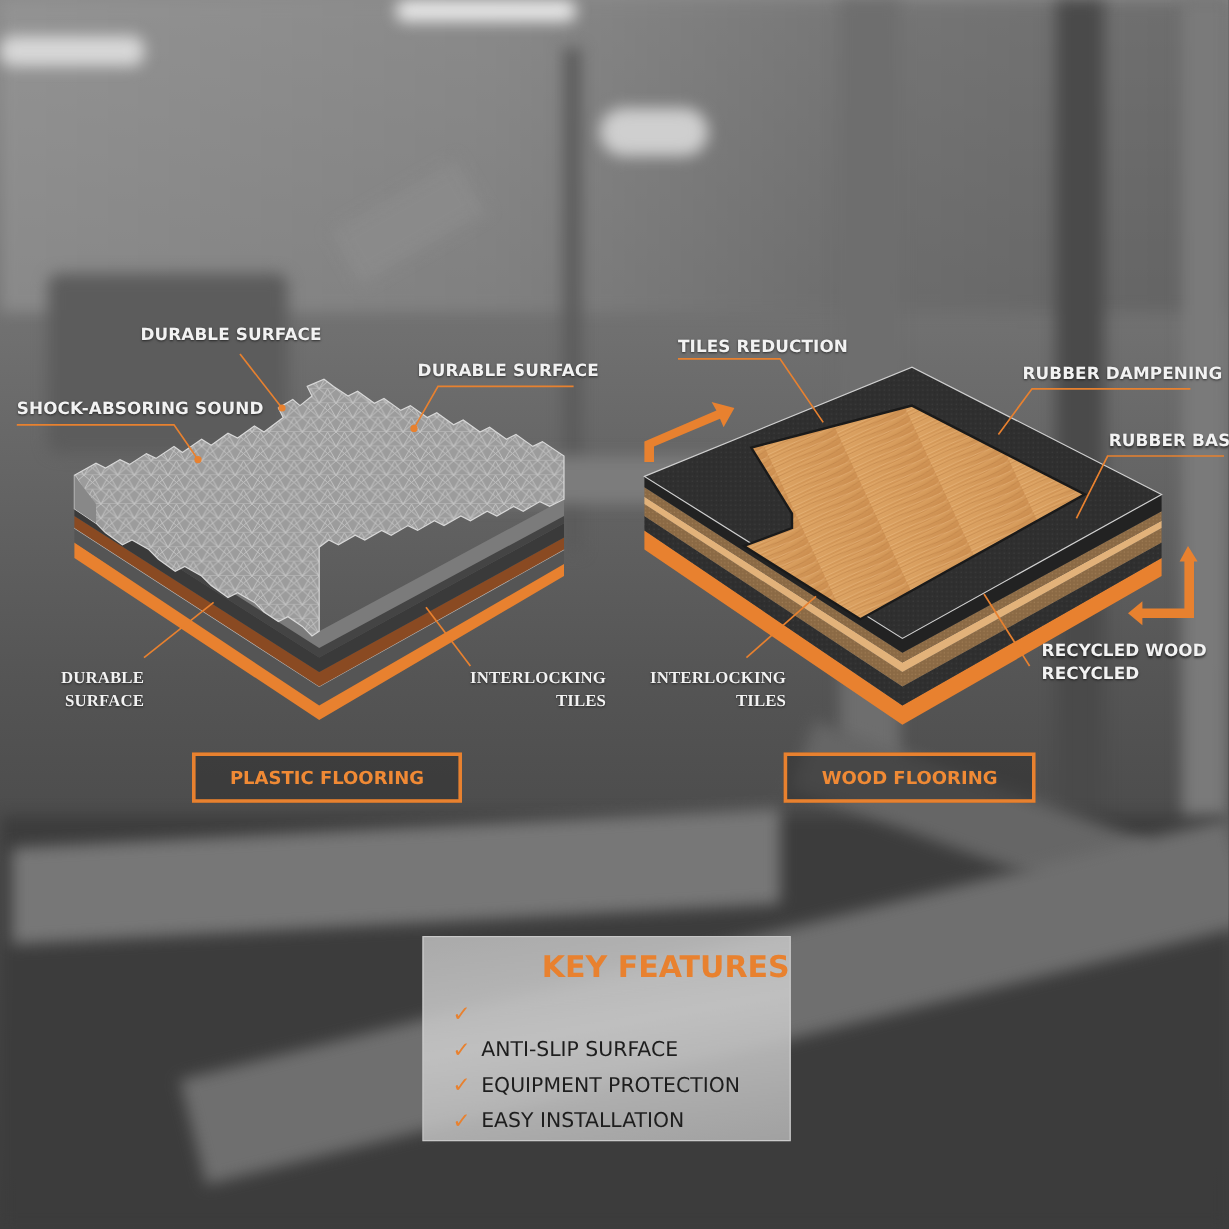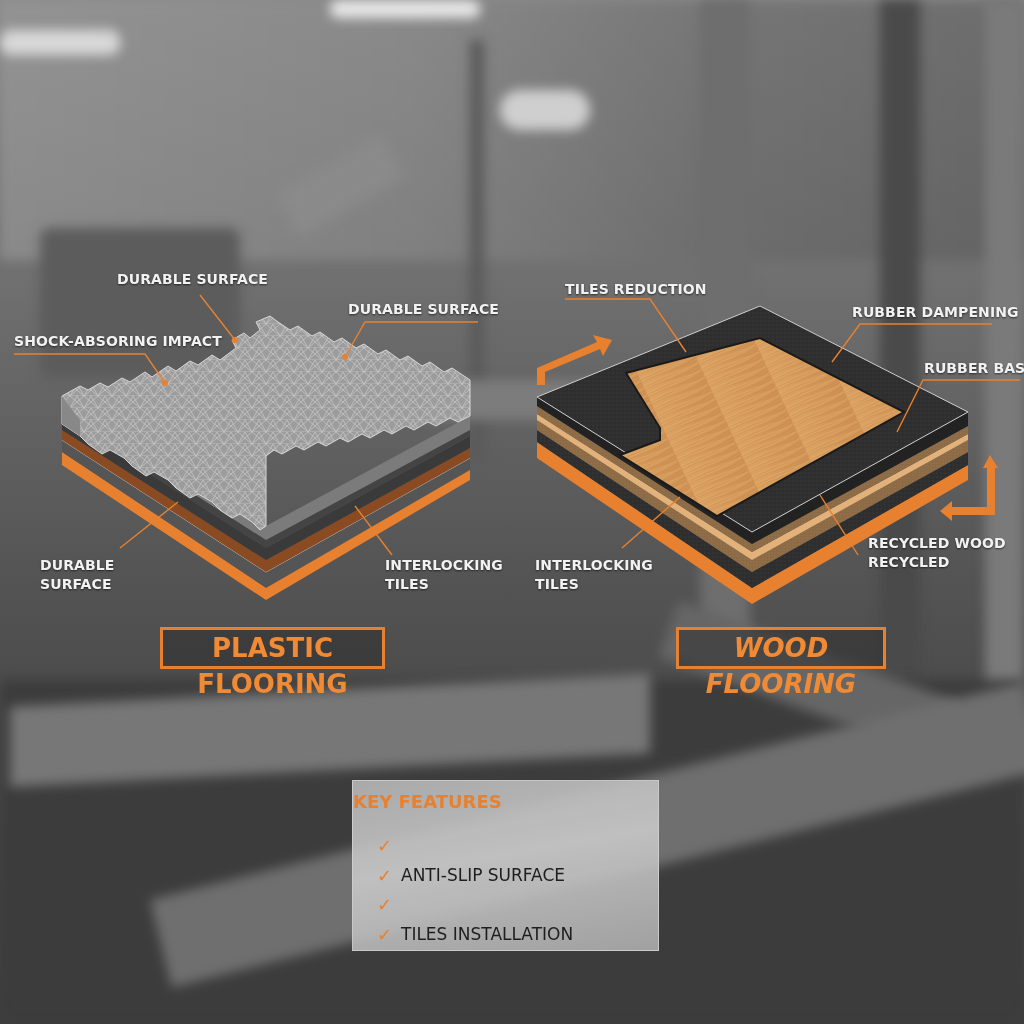--- a/index.html
+++ b/index.html
@@ -22,34 +22,34 @@
   .arm    { left: 280px; top: 160px; width: 120px; height: 50px; background: #8a8a8a; transform: rotate(-30deg); }
   .beam   { left: 190px; top: 380px; width: 440px; height: 40px; background: #7c7c7c; }
   .floor  { left: 0; top: 680px; width: 1024px; height: 344px; background: #3c3c3c; }
   .rail1  { left: 10px; top: 690px; width: 640px; height: 80px; background: #777; transform: skewY(-3deg); }
   .rail2  { left: 150px; top: 900px; width: 900px; height: 90px; background: #6f6f6f; transform: rotate(-14deg); transform-origin: left top; }
   .rail3  { left: 660px; top: 650px; width: 300px; height: 60px; background: #666; transform: rotate(20deg); }
 
   
   .label { position: absolute; color: #f2f2f2; font-size: 14px; font-weight: bold; letter-spacing: 0.1px;
            text-shadow: 0 1px 2px rgba(0,0,0,.6); white-space: nowrap; line-height: 19px; }
-  .label.center { text-align: left; }
+  .label.center { text-align: right; font-family: Liberation Serif, serif; }
 
   
   .title-box { position: absolute; border: 3px solid #e8812f; background: rgba(45,45,45,.55);
-               color: #f08a35; font-weight: bold; font-size: 26px; text-align: center; line-height: 36px; }
+               color: #f08a35; font-weight: bold; font-size: 15px; text-align: center; line-height: 36px; }
   #plastic-title { left: 160px; top: 627px; width: 225px; height: 42px; }
-  #wood-title    { left: 676px; top: 627px; width: 210px; height: 42px; font-style: italic; }
+  #wood-title    { left: 653px; top: 627px; width: 210px; height: 42px; }
 
   
   .features { position: absolute; left: 352px; top: 780px; width: 307px; height: 171px;
               background: linear-gradient(170deg, rgba(185,185,185,.88) 0%, rgba(200,200,200,.9) 45%, rgba(175,175,175,.88) 100%);
               border: 1px solid rgba(220,220,220,.6); }
-  .features h2 { position: absolute; top: 10px; left: 0; width: 100%; text-align: left;
-                 color: #e8812f; font-size: 18px; font-weight: bold; }
+  .features h2 { position: absolute; top: 10px; left: 0; width: 100%; text-align: right;
+                 color: #e8812f; font-size: 25px; font-weight: bold; }
   .features ul { position: absolute; left: 24px; top: 50px; list-style: none; }
   .features li { display: flex; align-items: center; height: 29.5px; font-size: 17px; color: #1e1e1e; }
   .check { color: #e8812f; font-size: 18px; width: 24px; font-weight: bold; }
 </style>
 </head>
 <body>
 
 <div class="bg">
   <div class="blk wall"></div>
   <div class="blk light1"></div>
@@ -151,21 +151,21 @@
   </g>
   <g fill="#e8812f">
     <circle cx="235" cy="340" r="3"></circle>
     <circle cx="345" cy="357" r="3"></circle>
     <circle cx="165" cy="383" r="3"></circle>
   </g>
 </svg>
 
 <div class="label" style="left:117px;top:270px">DURABLE SURFACE</div>
 <div class="label" style="left:348px;top:300px">DURABLE SURFACE</div>
-<div class="label" style="left:14px;top:332px">SHOCK-ABSORING IMPACT</div>
+<div class="label" style="left:14px;top:332px">SHOCK-ABSORING SOUND</div>
 <div class="label center" style="left:40px;top:556px;width:80px">
   <div>DURABLE</div>
   <div>SURFACE</div>
 </div>
 <div class="label center" style="left:385px;top:556px;width:120px">
   <div>INTERLOCKING</div>
   <div>TILES</div>
 </div>
 
 <div class="label" style="left:565px;top:280px">TILES REDUCTION</div>
@@ -188,19 +188,20 @@
   <ul>
     <li>
         <span class="check">✓</span>
       </li>
     <li>
         <span class="check">✓</span>
         <span>ANTI-SLIP SURFACE</span>
       </li>
     <li>
         <span class="check">✓</span>
-      </li>
-    <li>
-        <span class="check">✓</span>
-        <span>TILES INSTALLATION</span>
+        <span>EQUIPMENT PROTECTION</span>
+      </li>
+    <li>
+        <span class="check">✓</span>
+        <span>EASY INSTALLATION</span>
       </li>
   </ul>
 </div>
 
 </body></html>

